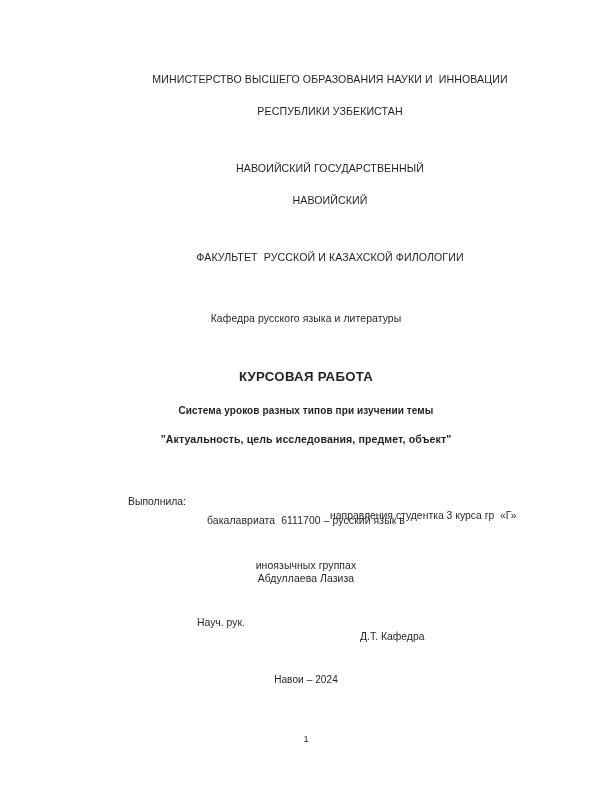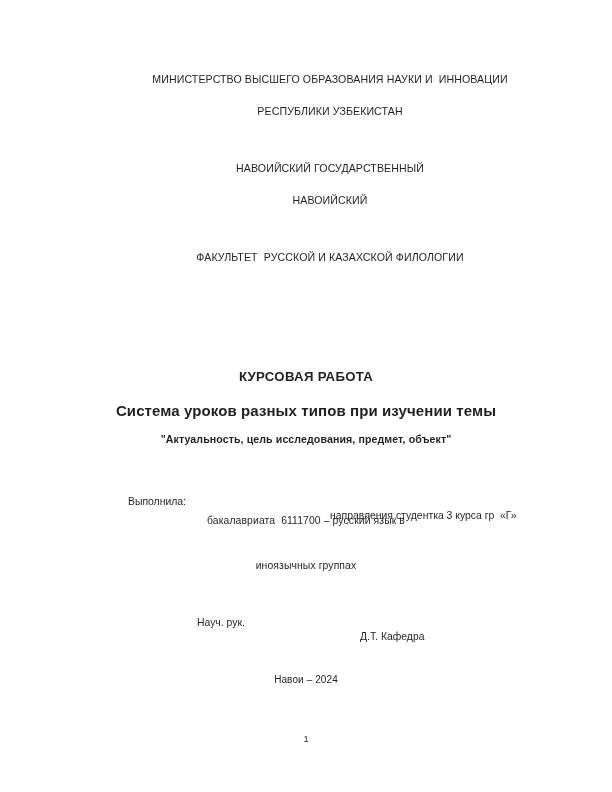--- a/index.html
+++ b/index.html
@@ -27,21 +27,21 @@
     width: 612px;
     text-align: center;
     white-space: pre;
     font-size: 10.5px;
     letter-spacing: 0.1px;
     line-height: 14px;
   }
   .caps      { font-size: 10.6px; margin-left: 24px; }
   .dept      { font-size: 10.4px; }
   .worktitle { font-size: 13.2px; font-weight: bold; letter-spacing: 0.3px; text-align: center; }
-  .subtitle  { font-size: 15px; font-weight: bold; }
+  .subtitle  { font-size: 10px; font-weight: bold; }
   .theme     { font-size: 10.6px; font-weight: bold; }
   .plain     { font-size: 10.4px; font-weight: normal; margin-top: 19px; }
   .city      { font-size: 10px; }
   .pageno    { font-size: 9.2px; }
 
   
   .row {
     position: absolute;
     left: 0;
     width: 612px;
@@ -72,36 +72,38 @@
   <div class="line caps" style="top:72px">МИНИСТЕРСТВО ВЫСШЕГО ОБРАЗОВАНИЯ НАУКИ И  ИННОВАЦИИ</div>
 
   <div class="line caps" style="top:104px">РЕСПУБЛИКИ УЗБЕКИСТАН</div>
 
   <div class="line caps" style="top:161px">НАВОИЙСКИЙ ГОСУДАРСТВЕННЫЙ</div>
 
   <div class="line caps" style="top:193px">НАВОИЙСКИЙ</div>
 
   <div class="line caps" style="top:250px">ФАКУЛЬТЕТ  РУССКОЙ И КАЗАХСКОЙ ФИЛОЛОГИИ</div>
 
+  <div class="line dept" style="top:312px">Кафедра русского языка и литературы</div>
 
   <div class="line worktitle" style="top:370px">КУРСОВАЯ РАБОТА</div>
 
   <div class="line subtitle" style="top:404px">Система уроков разных типов при изучении темы</div>
 
   <div class="line theme" style="top:432px">"Актуальность, цель исследования, предмет, объект"</div>
 
   <div class="row row-performer" style="top:462px">
     <span class="lbl plain">Выполнила:</span>
     <span class="val plain">направления студентка 3 курса гр  «Г»</span>
   </div>
 
   <div class="line plain" style="top:495px">бакалавриата  6111700 – русский язык в</div>
 
   <div class="line plain" style="top:540px">иноязычных группах</div>
 
+  <div class="line plain" style="top:553px">Абдуллаева Лазиза</div>
 
   <div class="row row-advisor" style="top:583px">
     <span class="lbl plain">Науч. рук.</span>
     <span class="val plain">Д.Т. Кафедра</span>
   </div>
 
   <div class="line city" style="top:673px">Навои – 2024</div>
 
   <div class="line pageno" style="top:732px">1</div>
 

